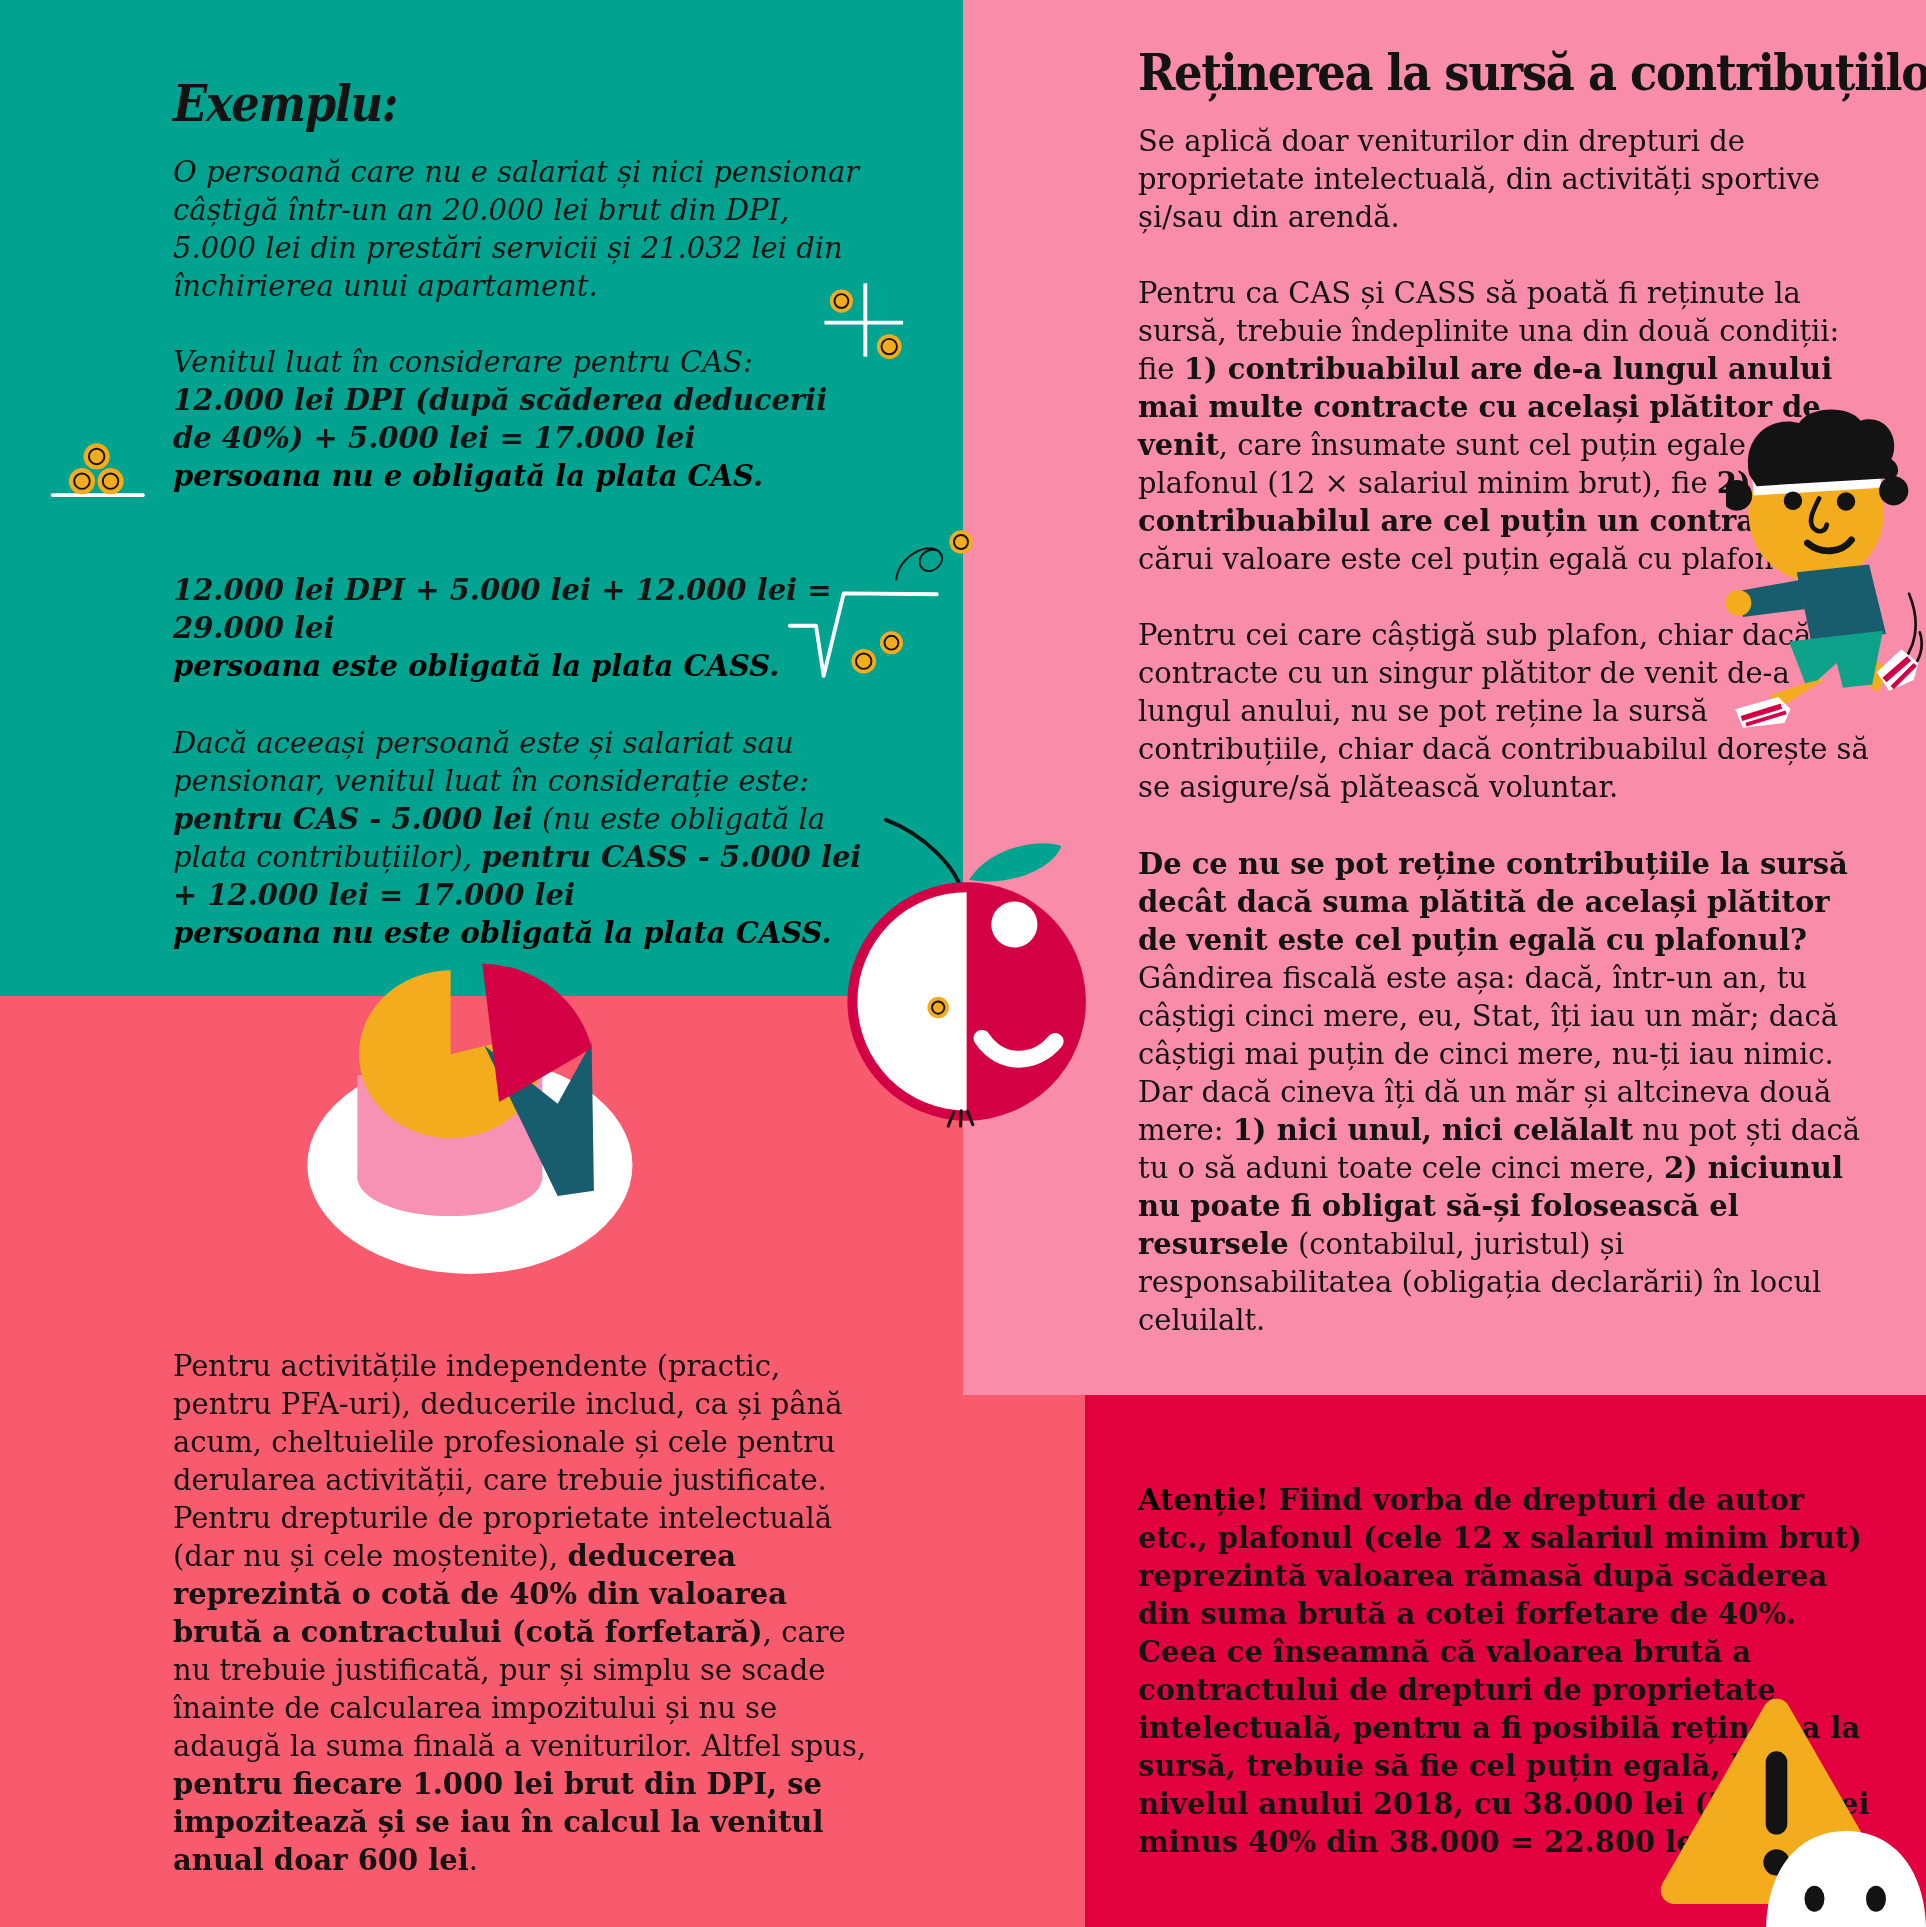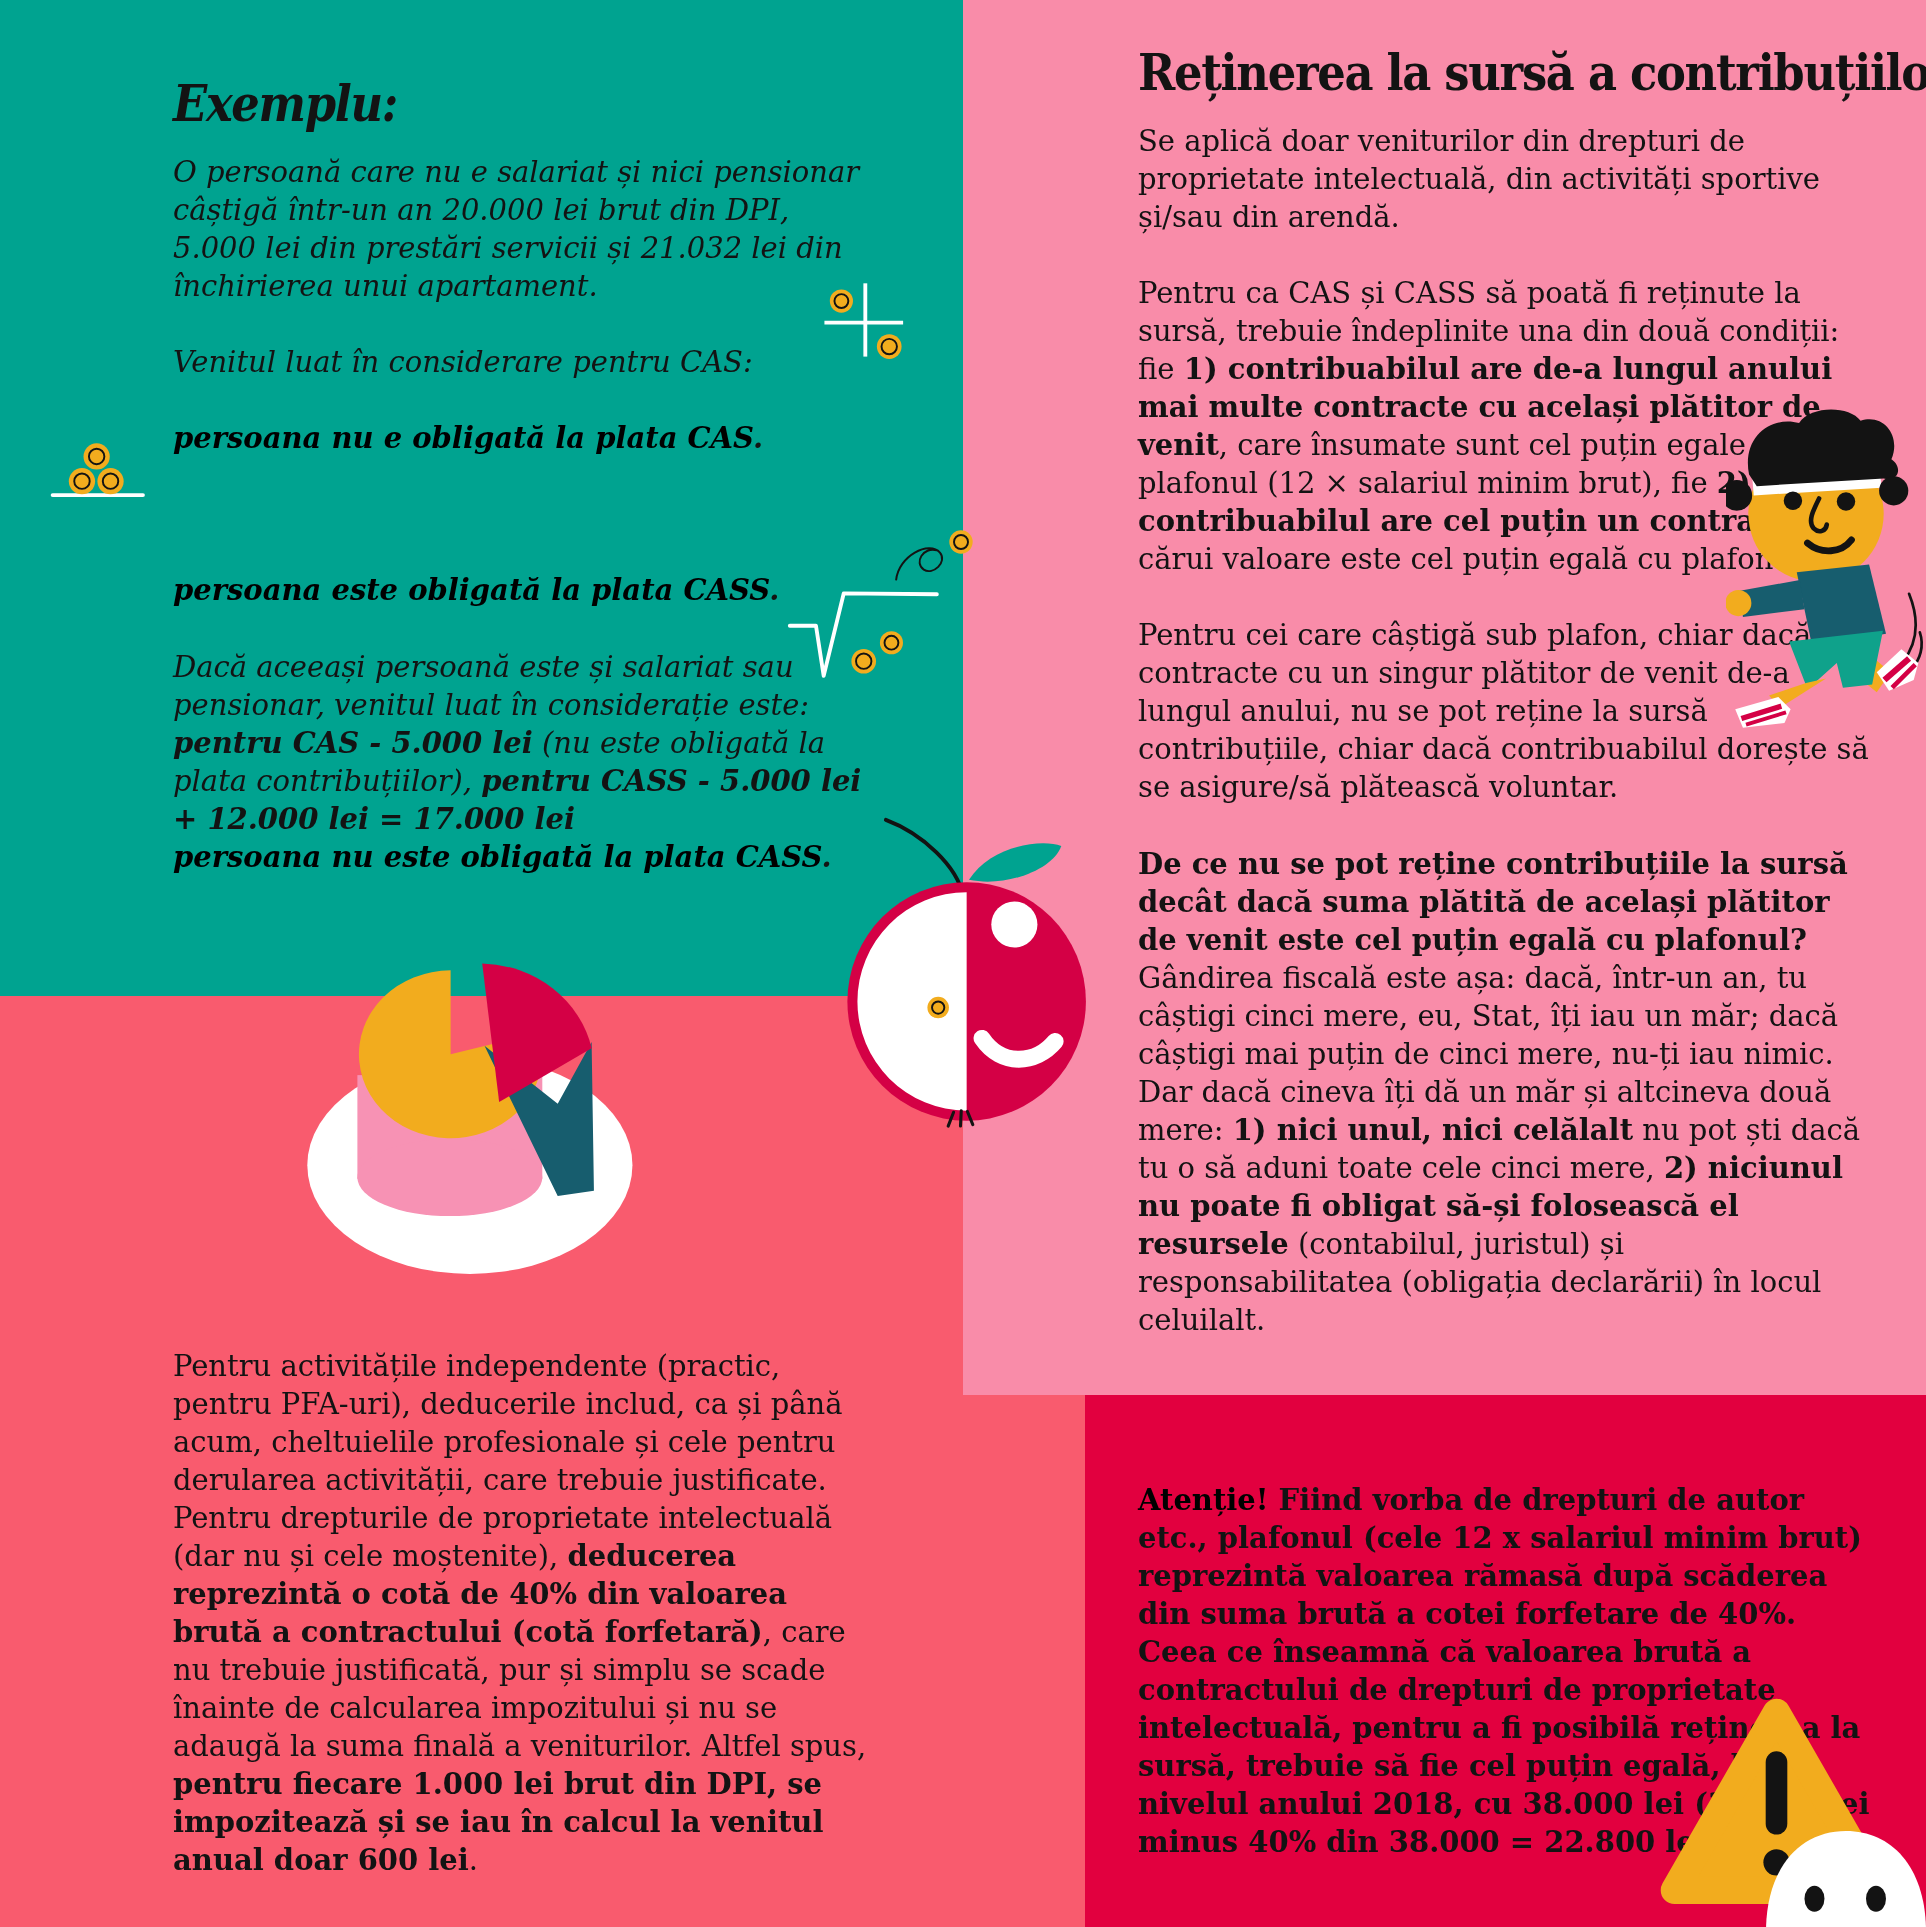--- a/index.html
+++ b/index.html
@@ -129,22 +129,22 @@
 <svg class="illus front" style="left:1766px;top:1828px" width="160" height="100" viewBox="0 0 208 130">
   <path d="M0,130 C2,50 45,4 104,4 C163,4 206,50 208,130 Z" fill="#ffffff"></path>
   <ellipse cx="63" cy="92" rx="13" ry="17" fill="#131313"></ellipse>
   <ellipse cx="143" cy="92" rx="13" ry="17" fill="#131313"></ellipse>
 </svg>
 
 <div id="example-text" class="textcol">
   <h1>Exemplu:</h1>
   <div>
       <p><span class="">O persoană care nu e salariat și nici pensionar câștigă într-un an 20.000 lei brut din DPI, 5.000 lei din prestări servicii și 21.032 lei din închirierea unui apartament.</span></p>
-      <p><span class="">Venitul luat în considerare pentru CAS:</span><br><br><span class="b w">persoana nu e obligată la plata CAS</span><span class="b ">.</span></p>
-      <p><br><br><span class="b w">persoana este obligată la plata CASS</span><span class="b ">.</span></p>
+      <p><span class="">Venitul luat în considerare pentru CAS:</span><br><span class="b ">12.000 lei DPI (după scăderea deducerii de 40%) + 5.000 lei = 17.000 lei</span><br><span class="b w">persoana nu e obligată la plata CAS</span><span class="b ">.</span></p>
+      <p><br><span class="b ">12.000 lei DPI + 5.000 lei + 12.000 lei = 29.000 lei</span><br><span class="b w">persoana este obligată la plata CASS</span><span class="b ">.</span></p>
       <p><span class="">Dacă aceeași persoană este și salariat sau pensionar, venitul luat în considerație este: </span><span class="b ">pentru CAS - 5.000 lei</span><span class=""> (nu este obligată la plata contribuțiilor), </span><span class="b ">pentru CASS - 5.000 lei + 12.000 lei = 17.000 lei</span><br><span class="b w">persoana nu este obligată la plata CASS</span><span class="b ">.</span></p>
     </div>
 </div>
 
 <div id="withholding-text" class="textcol">
   <h1>Reținerea la sursă a contribuțiilor</h1>
   <div>
       <p><span class="">Se aplică doar veniturilor din drepturi de proprietate intelectuală, din activități sportive și/sau din arendă.</span></p>
       <p><span class="">Pentru ca CAS și CASS să poată fi reținute la sursă, trebuie îndeplinite una din două condiții: fie </span><span class="b ">1) contribuabilul are de-a lungul anului mai multe contracte cu același plătitor de venit</span><span class="">, care însumate sunt cel puțin egale cu plafonul (12 × salariul minim brut), fie </span><span class="b ">2) contribuabilul are cel puțin un contract</span><span class=""> a cărui valoare este cel puțin egală cu plafonul.</span></p>
       <p><span class="">Pentru cei care câștigă sub plafon, chiar dacă au contracte cu un singur plătitor de venit de-a lungul anului, nu se pot reține la sursă contribuțiile, chiar dacă contribuabilul dorește să se asigure/să plătească voluntar.</span></p>

